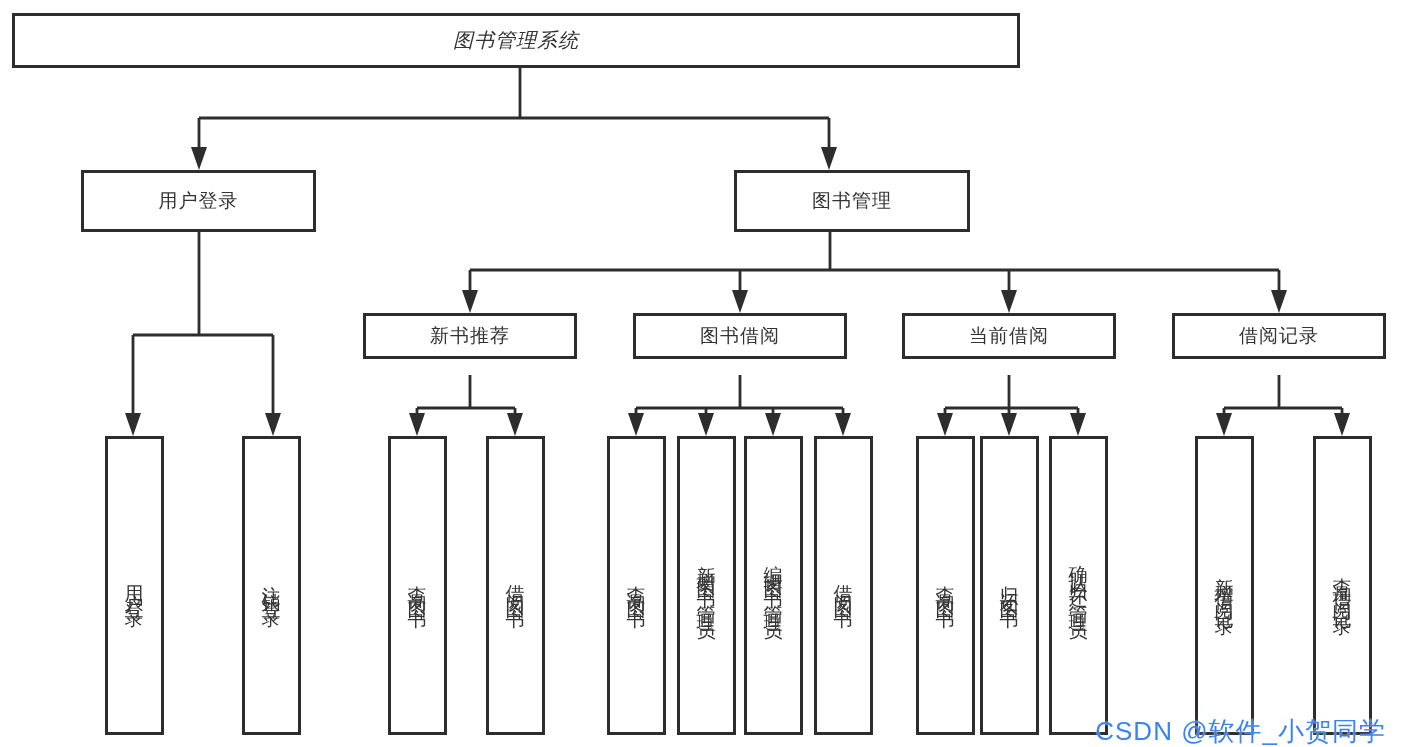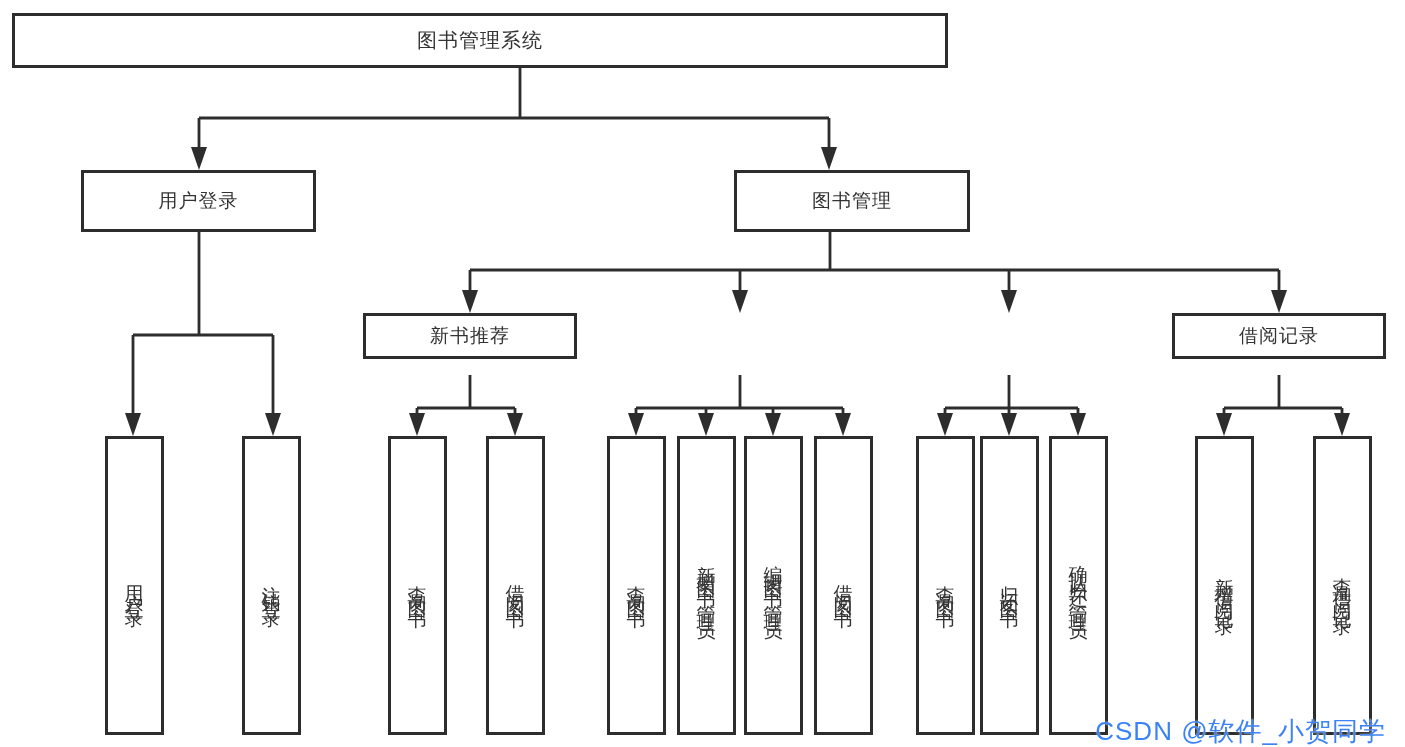--- a/index.html
+++ b/index.html
@@ -21,21 +21,21 @@
     position: absolute;
     background: #ffffff;
     border: 3px solid #2d2d2d;
     display: flex;
     align-items: center;
     justify-content: center;
     color: #333333;
     z-index: 2;
   }
   .hbox { font-size: 19px; letter-spacing: 1px; }
-  .root-box { left: 12px; top: 13px; width: 936px; height: 55px; font-size: 20px; }
+  .root-box { left: 12px; top: 13px; width: 1008px; height: 55px; font-size: 20px; font-style: italic; }
   .lvl2 { top: 170px; width: 235px; height: 62px; }
   .lvl3 { top: 313px; width: 214px; height: 46px; }
   .vbox {
     position: absolute;
     top: 436px;
     width: 59px;
     height: 299px;
     background: #ffffff;
     border: 3px solid #2d2d2d;
     display: flex;
@@ -148,20 +148,26 @@
   <div class="box hbox lvl2" style="left:81px;">
     <span>用户登录</span>
   </div>
   <div class="box hbox lvl2" style="left:712px;width:236px;margin-left:22px;">
     <span>图书管理</span>
   </div>
 
   <div class="box hbox lvl3" style="left:363px;">
     <span>新书推荐</span>
   </div>
+  <div class="box hbox lvl3" style="left:633px;">
+    <span>图书借阅</span>
+  </div>
+  <div class="box hbox lvl3" style="left:902px;">
+    <span>当前借阅</span>
+  </div>
   <div class="box hbox lvl3" style="left:1172px;">
     <span>借阅记录</span>
   </div>
 
   <div class="vbox" style="left:105px;">
     <span class="vtext">用户登录</span>
   </div>
   <div class="vbox" style="left:242px;">
     <span class="vtext">注销登录</span>
   </div>

